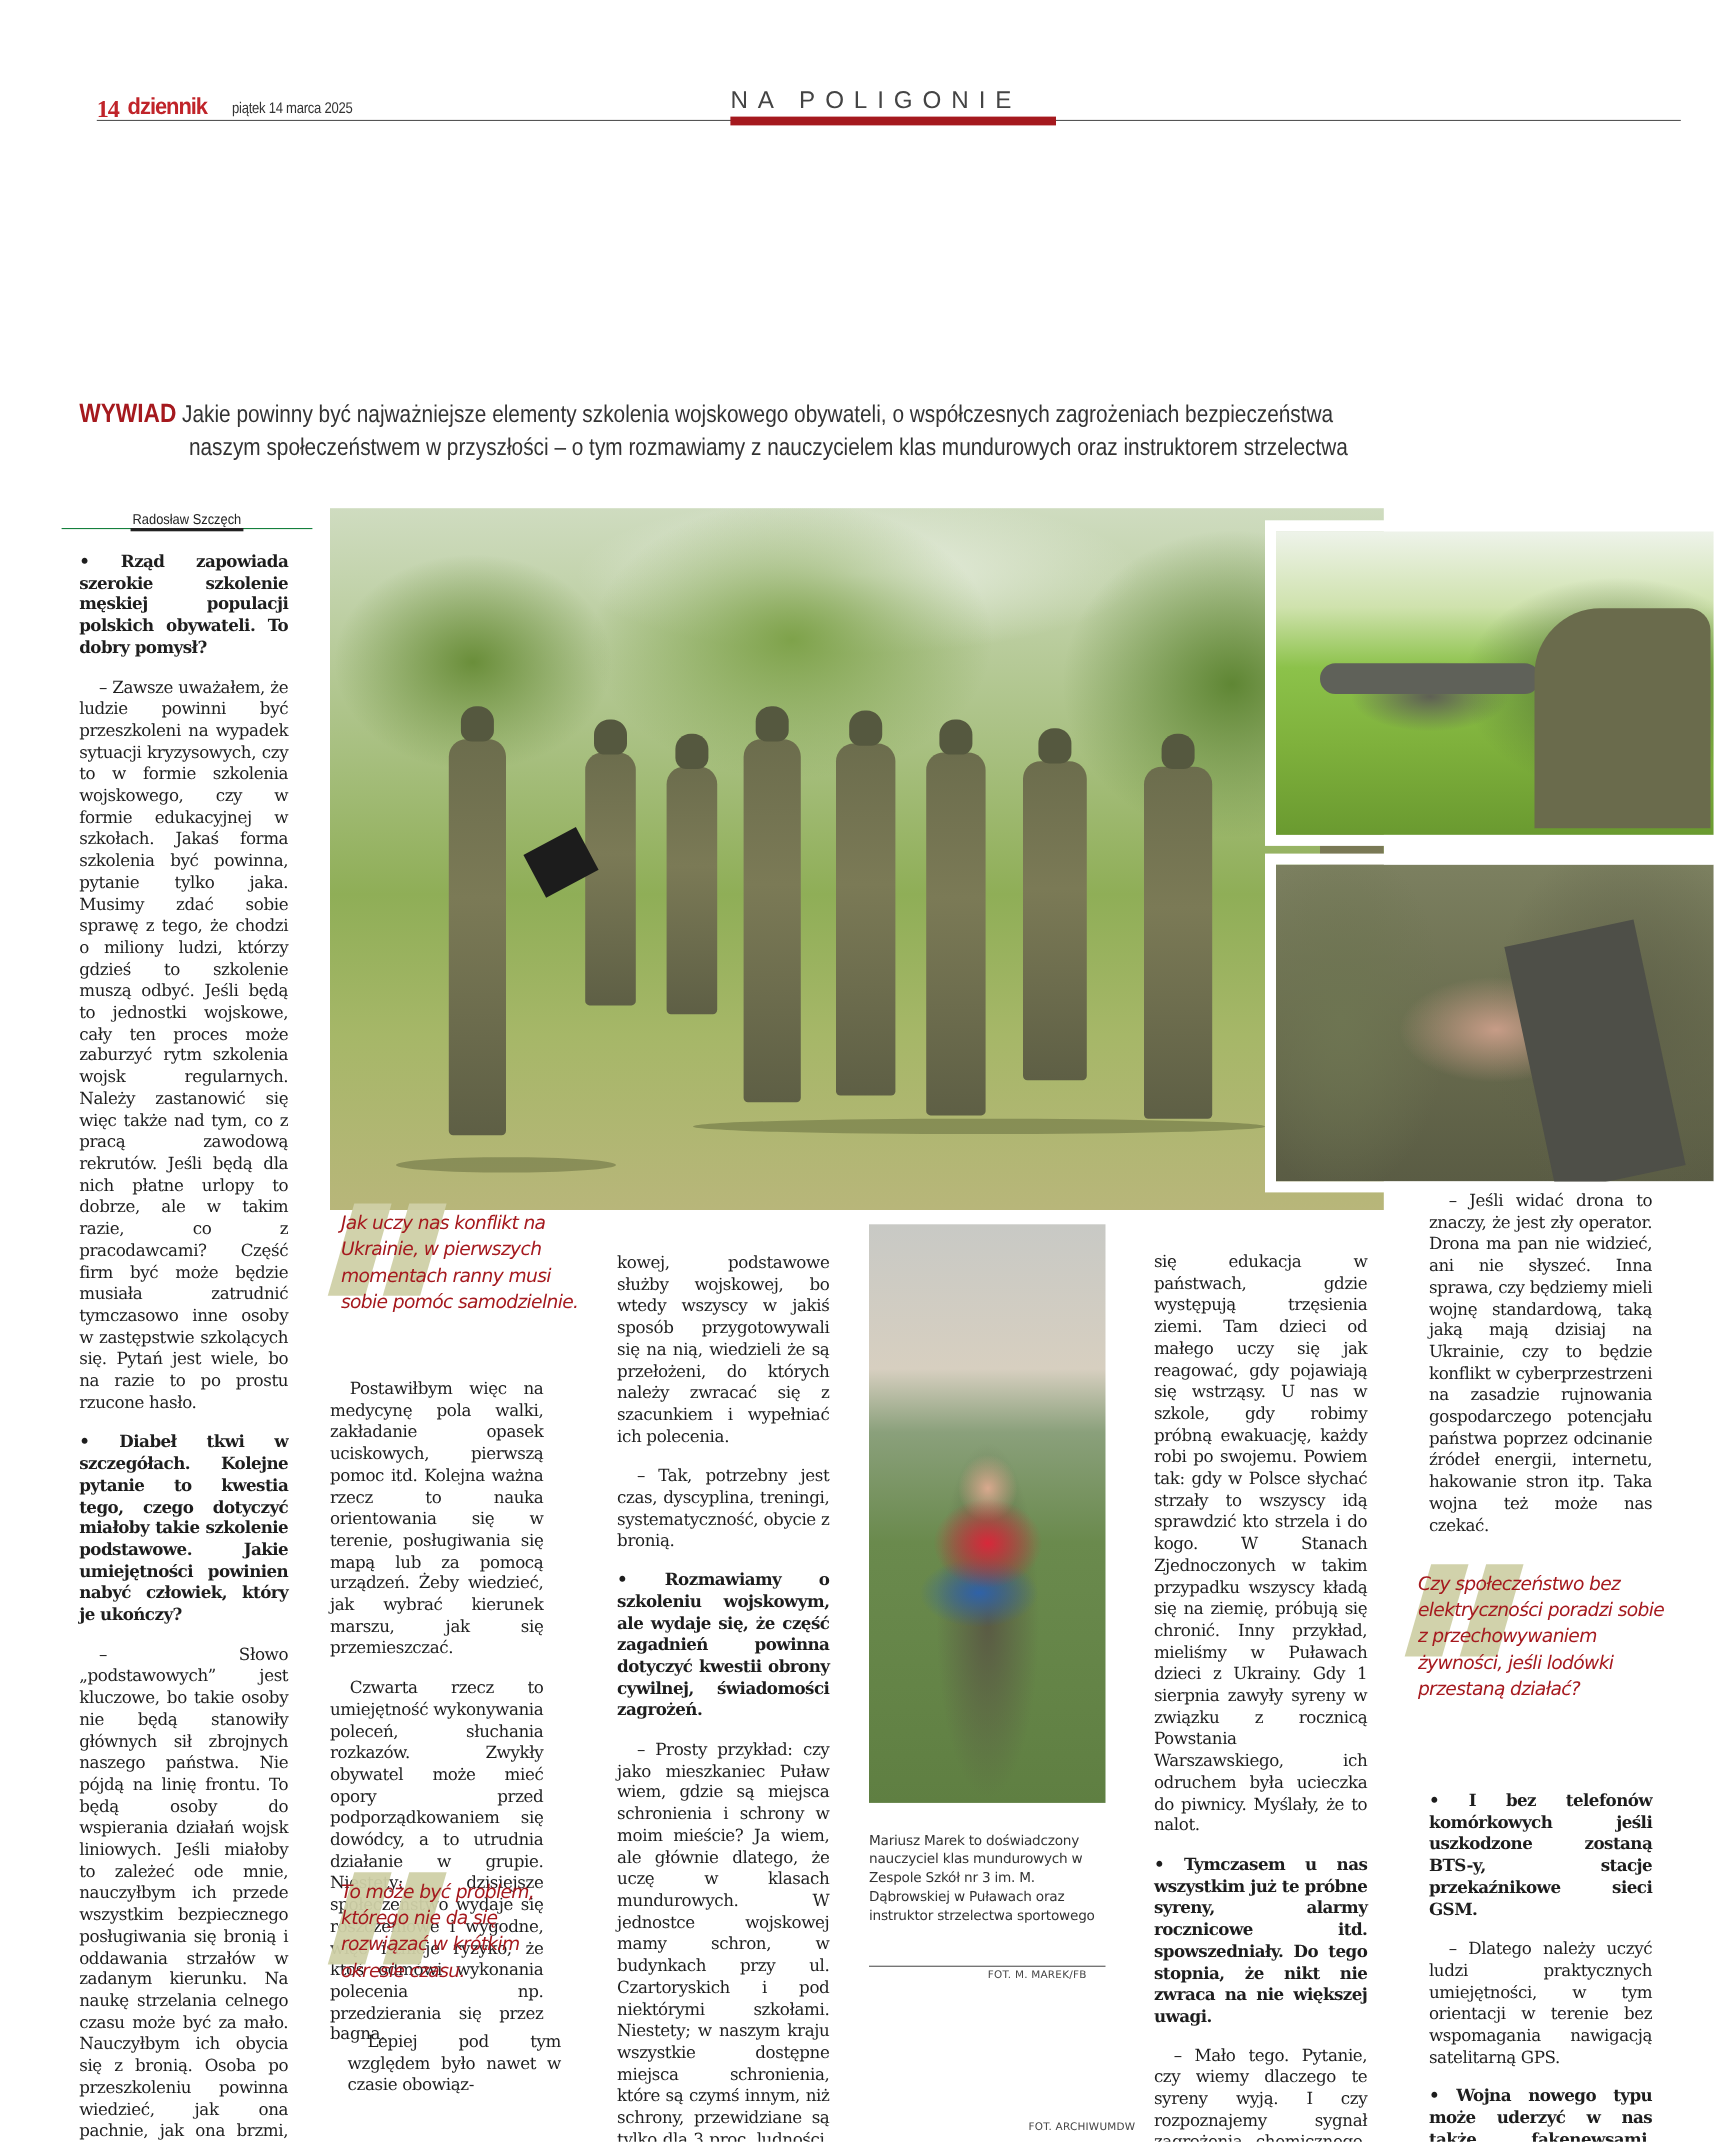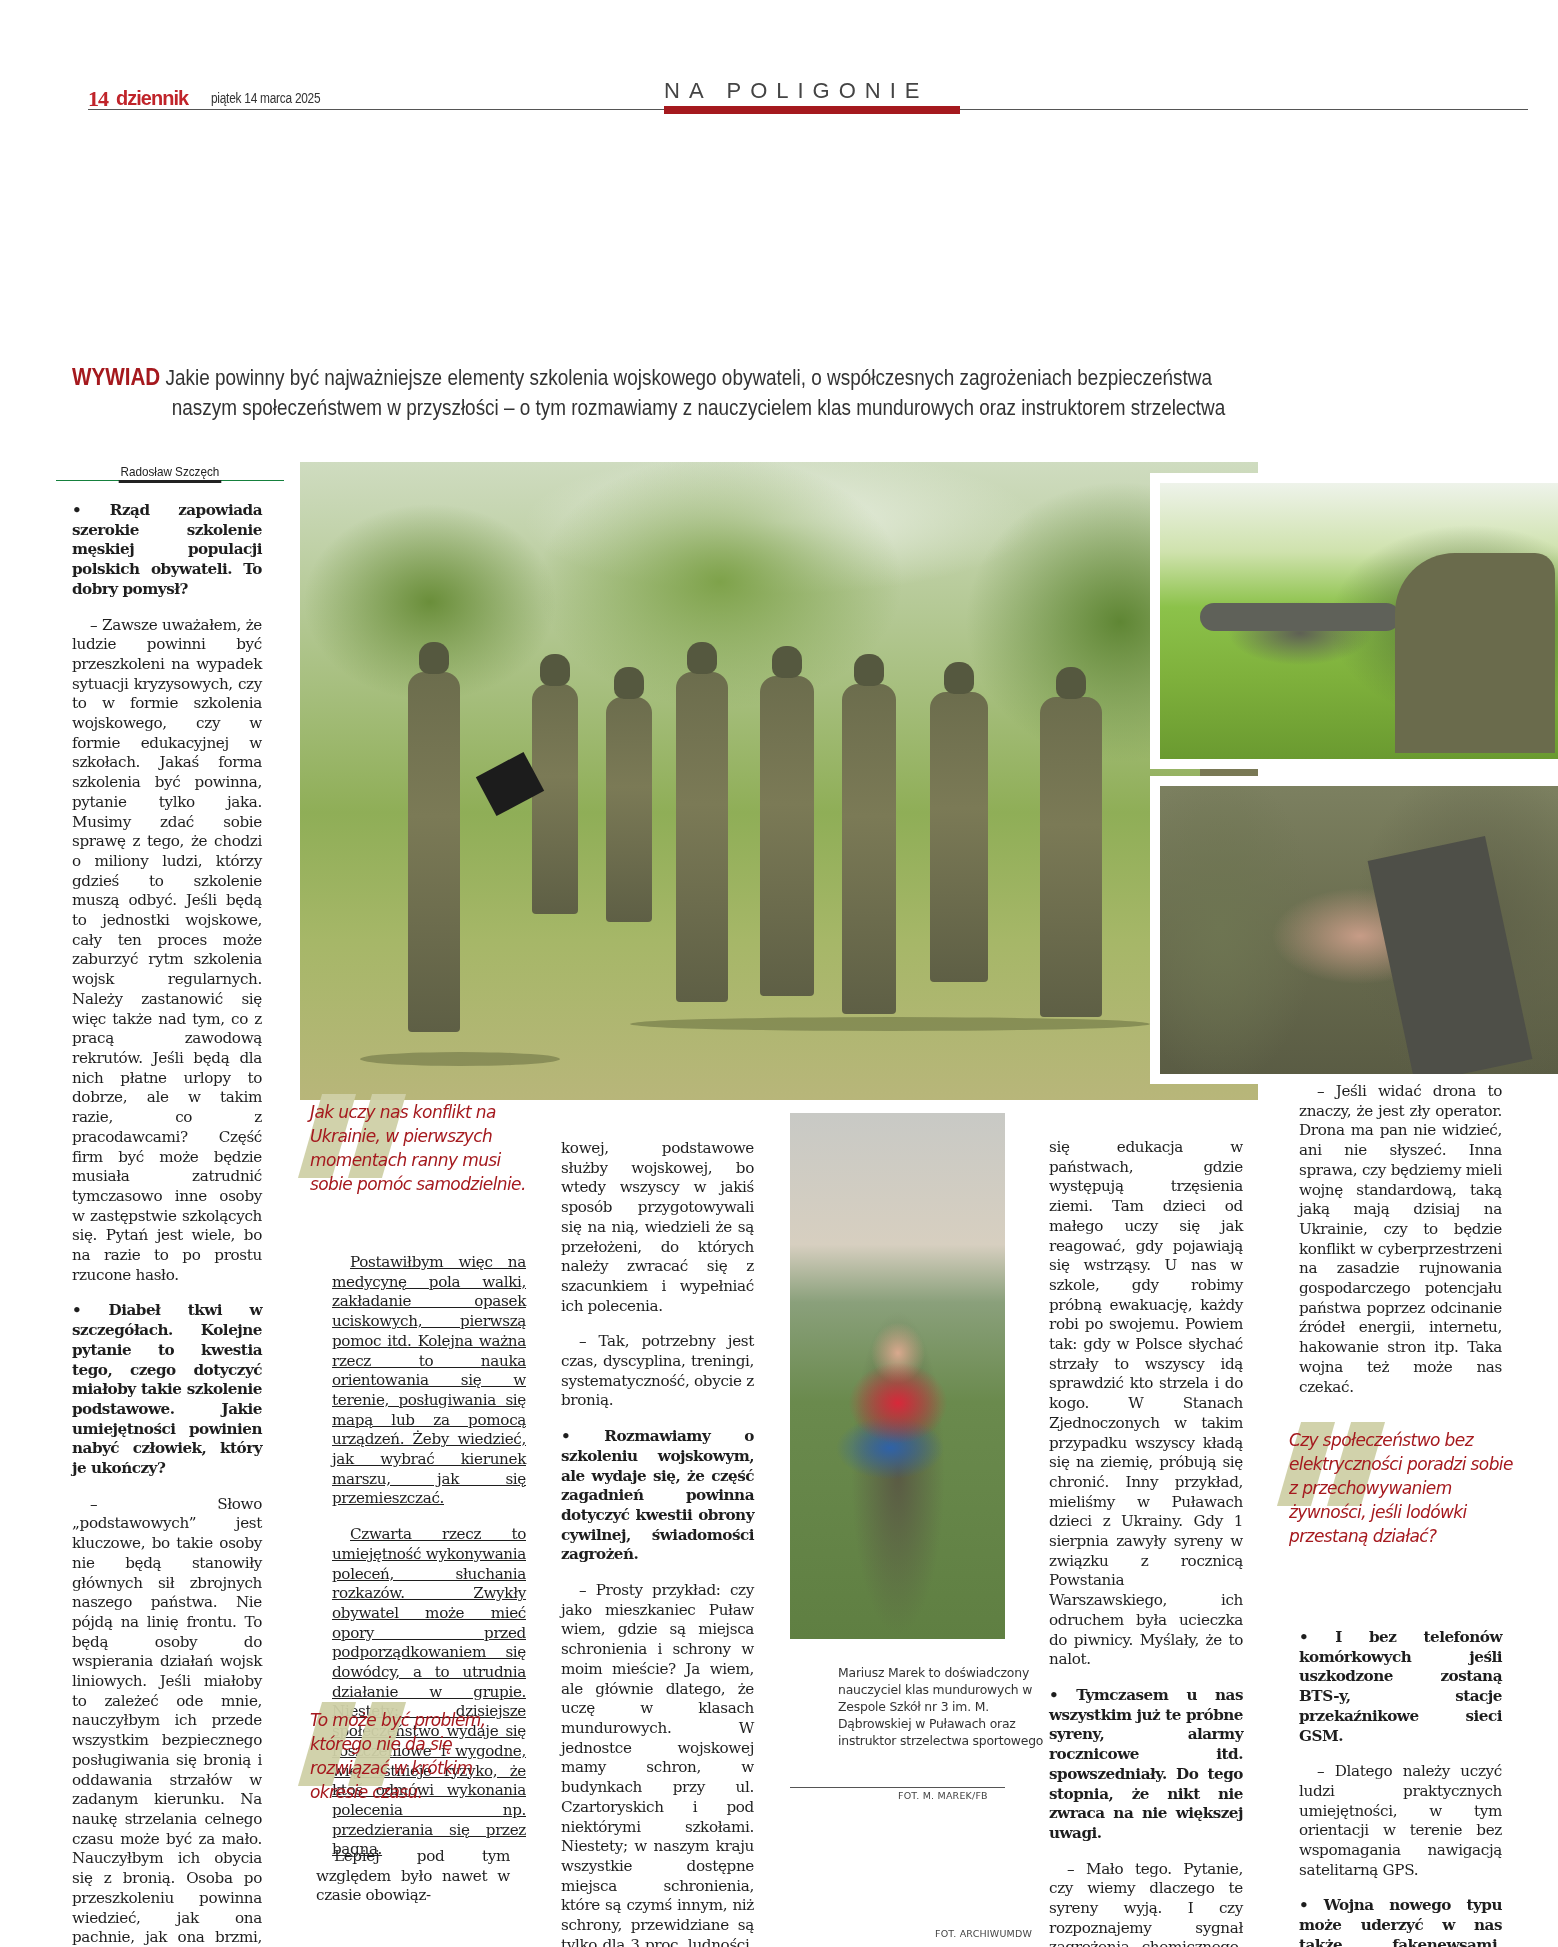--- a/index.html
+++ b/index.html
@@ -27,21 +27,21 @@
   .byline span { font-family: "Liberation Sans", sans-serif; font-size: 13px; color: #222; border-bottom: 3px solid #222; padding: 0 2px 1px; display: inline-block; transform: scaleX(0.9); }
 
   
   .col { position: absolute; font-family: "DejaVu Serif", serif; font-size: 15.2px; line-height: 19.7px; color: #1e1e1e; text-align: justify; hyphens: manual; letter-spacing: -0.35px; }
   .col p { margin: 16px; }
   .col .q { font-weight: bold; letter-spacing: -0.5px; }
   .col .a { text-indent: 18px; }
   .col .ind { text-indent: 18px; }
 
   #col1 { left: 56px; top: 485px; width: 222px; }
-  #col2 { left: 316px; top: 1237px; width: 226px; text-decoration: underline; }
+  #col2 { left: 284px; top: 1237px; width: 226px; }
   #col3 { left: 545px; top: 1123px; width: 225px; }
   #col4 { left: 1033px; top: 1122px; width: 226px; }
   #col5 { left: 1283px; top: 1066px; width: 235px; }
 
   
   .pull { position: absolute; font-family: "DejaVu Sans", sans-serif; font-style: italic; color: #a5191e; font-size: 17px; line-height: 24px; letter-spacing: -0.6px; }
   .pull .mark { position: absolute; left: -8px; top: -6px; width: 100px; height: 84px; z-index: 0; }
   .pull .mark i { position: absolute; top: 0; width: 34px; height: 84px; background: #cfd0a6; transform: skewX(-16deg); opacity: 0.95; }
   .pull .mark i:nth-child(1) { left: 8px; }
   .pull .mark i:nth-child(2) { left: 58px; }
@@ -78,21 +78,21 @@
       radial-gradient(ellipse 60px 35px at 100px 335px, #2f62a8 0%, rgba(47,98,168,0) 90%),
       radial-gradient(ellipse 30px 34px at 108px 240px, #d9a98e 0%, rgba(217,169,142,0) 90%),
       radial-gradient(ellipse 55px 190px at 108px 360px, #5a5a44 0%, rgba(90,90,68,0) 85%),
       linear-gradient(180deg, #c8c9c5 0%, #d7cfc0 25%, #8aa07b 36%, #6a8a4d 55%, #5f7f42 100%); }
 
   
   .soldier { position: absolute; background: linear-gradient(180deg, #6c6d4d 0%, #7b7a56 40%, #5e5f45 100%); border-radius: 16px 16px 4px 4px; }
   .soldier::before { content: ""; position: absolute; left: 50%; top: -30px; width: 30px; height: 32px; margin-left: -15px; background: #55583f; border-radius: 14px 14px 10px 10px; }
   .shadow { position: absolute; background: rgba(60,70,35,0.35); height: 14px; border-radius: 50%; }
 
-  .caption { position: absolute; left: 790px; top: 1664px; width: 215px; font-family: "DejaVu Sans", sans-serif; font-size: 12.4px; line-height: 17px; color: #333; letter-spacing: -0.2px; margin-left: 48px; }
+  .caption { position: absolute; left: 790px; top: 1664px; width: 215px; font-family: "DejaVu Sans", sans-serif; font-size: 12.4px; line-height: 17px; color: #333; letter-spacing: -0.2px; }
   .caption-rule { position: absolute; left: 790px; top: 1787px; width: 215px; height: 1px; background: #555; }
   .credit { position: absolute; font-family: "DejaVu Sans", sans-serif; font-size: 9.5px; color: #444; letter-spacing: 0.2px; }
   #credit-portrait { left: 898px; top: 1790px; }
   #credit-main { left: 935px; top: 1928px; }
 </style>
 </head>
 <body>
 
 <header class="topbar">
   <div class="rule"></div>

